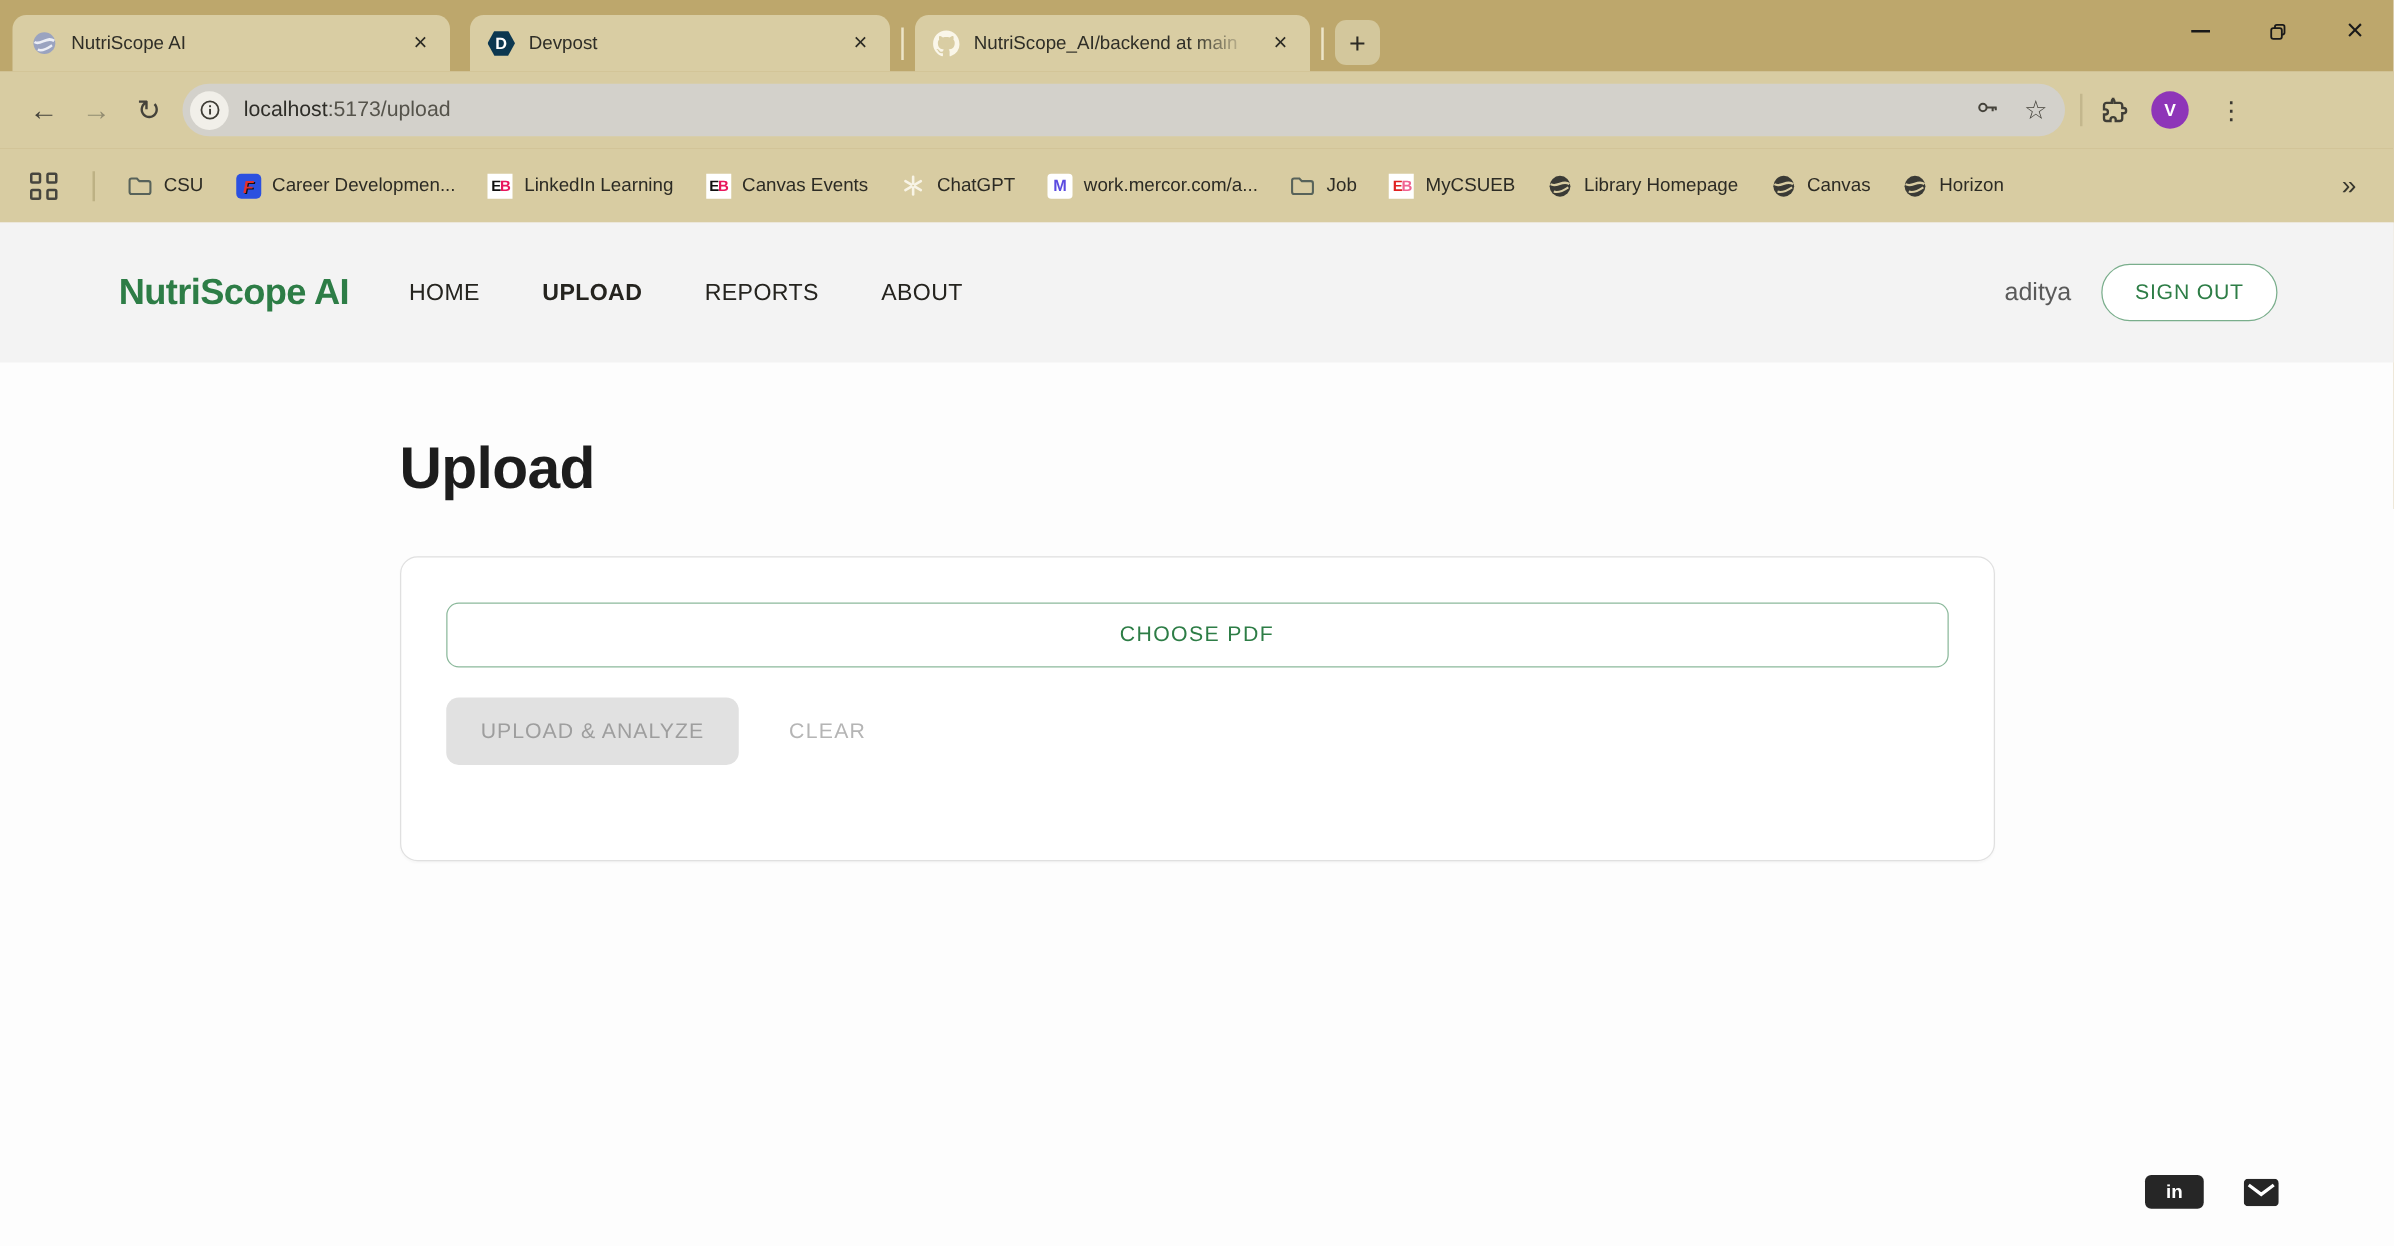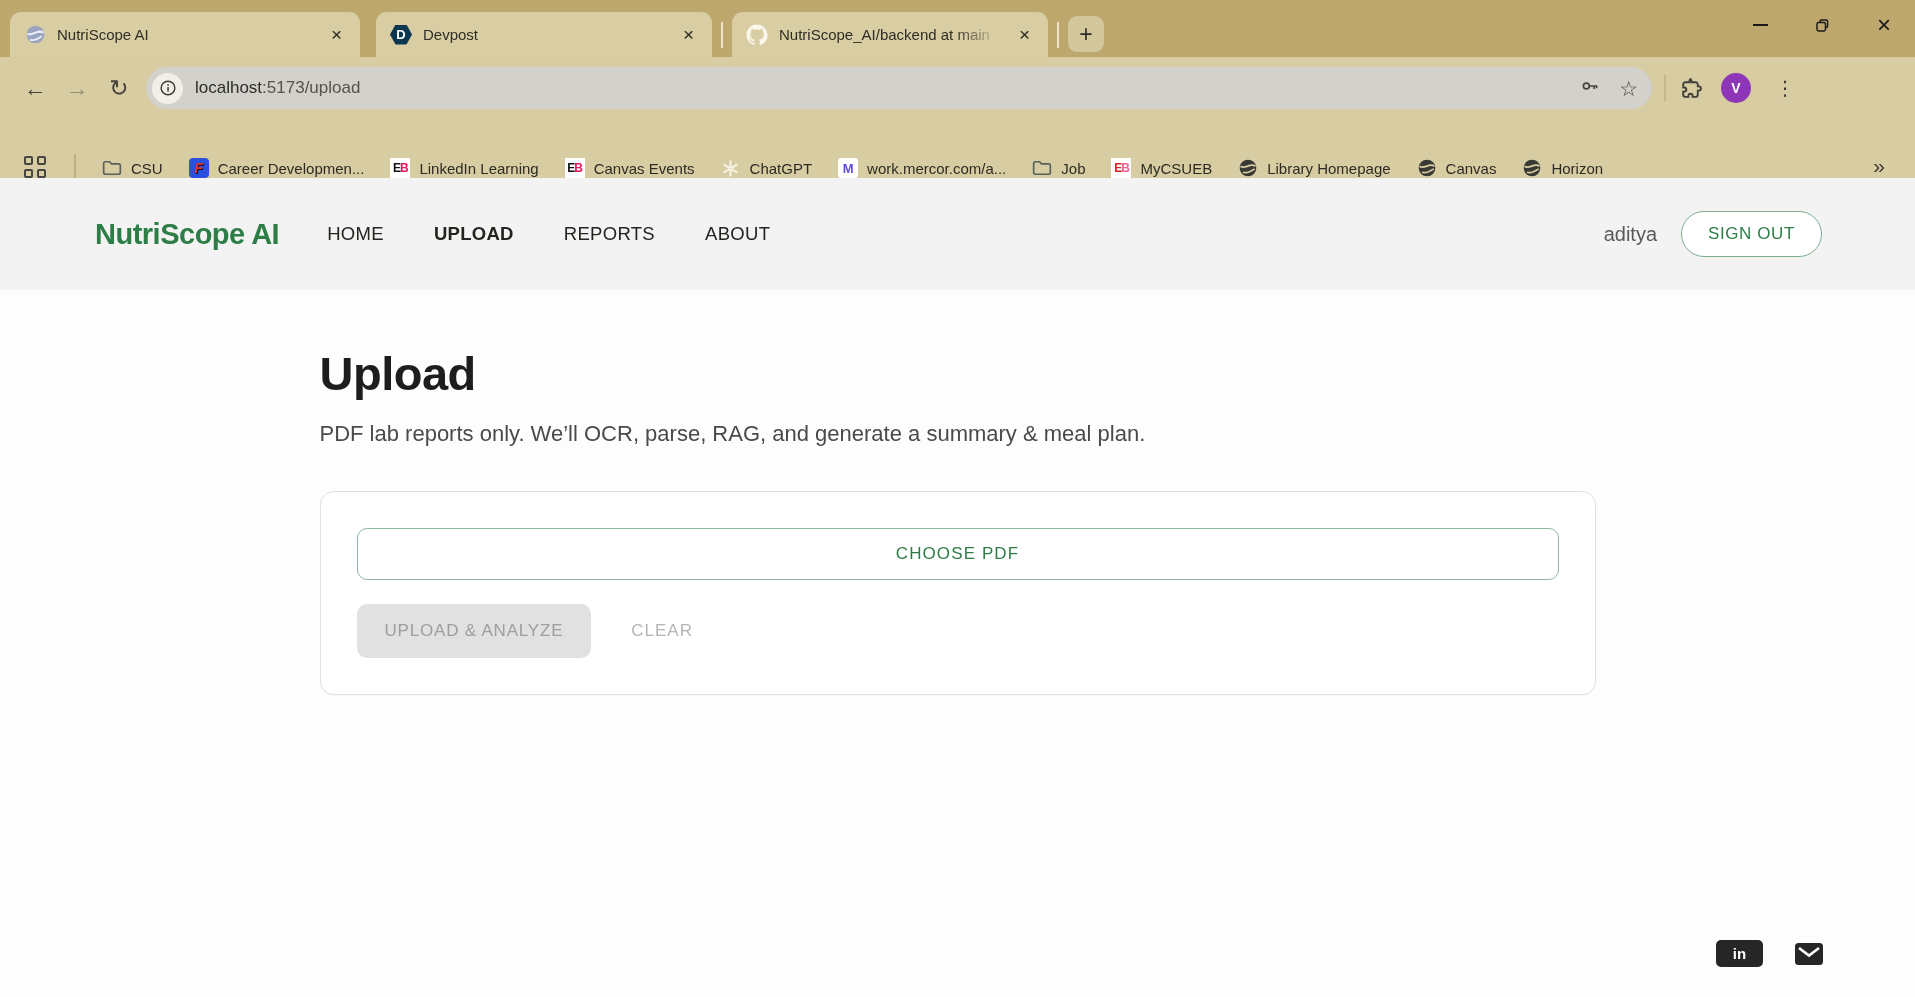--- a/index.html
+++ b/index.html
@@ -33,21 +33,21 @@
   .info-circle { width:31px; height:31px; border-radius:50%; background:#f1efe9; display:flex; align-items:center; justify-content:center; cursor:pointer; }
   .url-text { margin-left:12px; font-size:17px; flex:1; white-space:nowrap; }
   .url-host { color:#2e2d28; }
   .url-path { color:#55534b; }
   .urlbar-icons { display:flex; align-items:center; gap:18px; }
   .tool-divider { width:2px; height:26px; background:#c3b78d; margin:0 12px; }
   .avatar { width:30px; height:30px; border-radius:50%; background:#8e35b8; color:#fff; font-size:14px; font-weight:bold; display:flex; align-items:center; justify-content:center; margin:0 18px; cursor:pointer; }
   .dots { font-size:20px; color:#3a3831; letter-spacing:0; cursor:pointer; padding:0 6px; }
 
   
-  .bookmarks { height:59px; background:#d8cca2; display:flex; align-items:flex-end; padding:0 16px; gap:26px; }
+  .bookmarks { height:59px; background:#d8cca2; display:flex; align-items:center; padding:0 16px; gap:26px; }
   .bm-item { display:flex; align-items:center; gap:9px; font-size:15px; color:#2c2b24; cursor:pointer; white-space:nowrap; }
   .apps-grid { display:grid; grid-template-columns:9px 9px; grid-gap:4px; margin-left:8px; cursor:pointer; }
   .apps-grid span { width:9px; height:9px; border:2px solid #46453e; border-radius:2px; }
   .bm-divider { width:2px; height:24px; background:#bdb184; margin-left:2px; }
   .ico-16 { width:20px; height:20px; display:flex; align-items:center; justify-content:center; }
   .eb-box { width:20px; height:20px; background:#fff; font-size:12px; font-weight:bold; display:flex; align-items:center; justify-content:center; letter-spacing:-1px; }
   .eb-e { color:#111; } .eb-b { color:#e8175d; }
   .eb-pink .eb-e { color:#e02020; } .eb-pink .eb-b { color:#f06292; }
   .career-box { width:20px; height:20px; background:#2b50e0; border-radius:4px; color:#e23030; font-weight:bold; font-style:italic; font-size:14px; display:flex; align-items:center; justify-content:center; text-shadow:1px 1px 0 #111; }
   .mercor-box { width:20px; height:20px; background:#fff; border-radius:3px; color:#5b4be0; font-weight:bold; font-size:13px; display:flex; align-items:center; justify-content:center; }
@@ -60,21 +60,21 @@
   .site-nav { display:flex; gap:50px; margin-left:48px; }
   .nav-link { font-size:18.5px; color:#25241f; letter-spacing:0.3px; cursor:pointer; }
   .nav-link.active { font-weight:bold; }
   .user-area { margin-left:auto; display:flex; align-items:center; gap:24px; }
   .username { font-size:20px; color:#5a5a5a; }
   .signout-btn { background:#fff; border:1.5px solid #7aae8c; color:#2d7d46; font-size:17px; letter-spacing:0.6px; border-radius:24px; padding:12px 26px; cursor:pointer; font-family:"Liberation Sans",sans-serif; }
 
   .main { width:1276px; margin:0 auto; }
   .page-title { margin-top:56px; font-size:47px; font-weight:bold; color:#1d1d1d; letter-spacing:-0.5px; }
   .page-desc { margin-top:20px; font-size:22px; color:#4a4a4a; }
-  .upload-card { margin-top:44px; height:204px; background:#fff; border:1px solid #e0e0e0; border-radius:14px; padding:36px; box-shadow:0 1px 2px rgba(0,0,0,0.03); }
+  .upload-card { margin-top:44px; height:244px; background:#fff; border:1px solid #e0e0e0; border-radius:14px; padding:36px; box-shadow:0 1px 2px rgba(0,0,0,0.03); }
   .choose-btn { width:100%; height:52px; background:#fff; border:1px solid #8cb99c; border-radius:10px; color:#2d7d46; font-size:17px; letter-spacing:1.1px; cursor:pointer; font-family:"Liberation Sans",sans-serif; }
   .card-row { margin-top:24px; display:flex; align-items:center; gap:40px; }
   .upload-btn { height:54px; padding:0 28px; background:#e1e1e1; border:none; border-radius:10px; color:#9e9e9e; font-size:17px; letter-spacing:0.8px; font-family:"Liberation Sans",sans-serif; cursor:default; }
   .clear-btn { background:none; border:none; color:#b5b5b5; font-size:17px; letter-spacing:1px; font-family:"Liberation Sans",sans-serif; cursor:pointer; }
 
   .site-footer { margin-top:auto; padding:0 92px 30px 95px; display:flex; align-items:center; }
   .footer-text { font-size:19px; color:#6d6d6d; }
   .footer-name { font-weight:bold; color:#3c3c3c; }
   .footer-icons { margin-left:auto; display:flex; align-items:center; gap:32px; }
   .li-icon { width:47px; height:27px; background:#262626; border-radius:5px; color:#fff; font-weight:bold; font-size:15px; display:flex; align-items:center; justify-content:center; cursor:pointer; }
@@ -288,21 +288,20 @@
         <span class="nav-link">ABOUT</span>
       </nav>
       <div class="user-area">
         <span class="username">aditya</span>
         <button class="signout-btn">SIGN OUT</button>
       </div>
     </div>
 
     <div class="main">
       <h1 class="page-title">Upload</h1>
-      <p class="page-desc">PDF lab reports only. We’ll OCR, parse, RAG, and generate a summary &amp; meal plan.</p>
 
       <div class="upload-card">
         <button class="choose-btn">CHOOSE PDF</button>
         <div class="card-row">
           <button class="upload-btn" disabled="">UPLOAD &amp; ANALYZE</button>
           <button class="clear-btn">CLEAR</button>
         </div>
       </div>
     </div>
 

